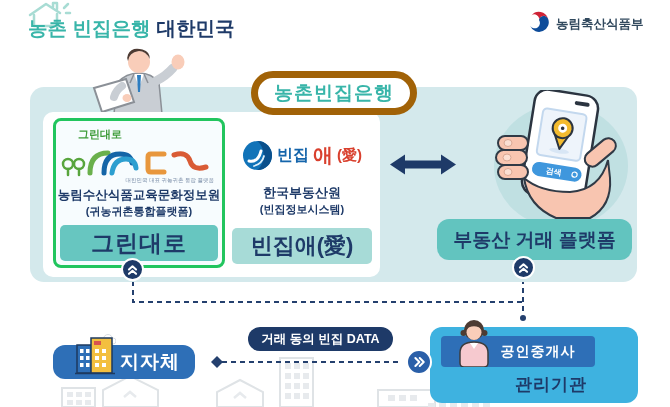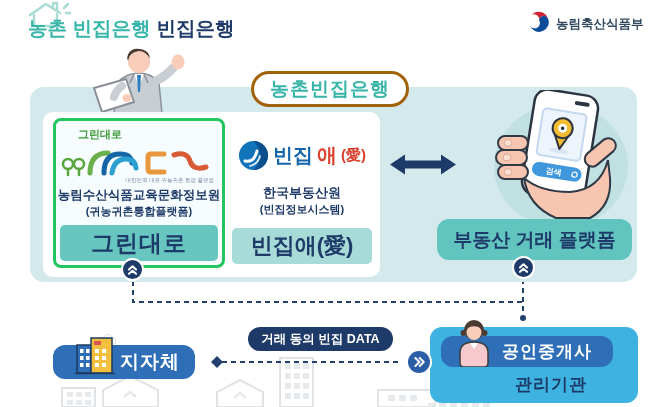--- a/index.html
+++ b/index.html
@@ -6,37 +6,37 @@
   .stage{position:relative;width:670px;height:407px;background:#fff;overflow:hidden;
          font-family:"Liberation Sans",sans-serif;}
   .abs{position:absolute;}
   
   .title{left:28px;top:15px;display:flex;gap:6px;font-size:19.5px;font-weight:800;z-index:6;white-space:nowrap;}
   .title .teal{color:#38b5a9;}
   .title .navy{color:#1e3a68;}
   .ministry{left:556px;top:16px;font-size:12.5px;font-weight:700;color:#31495e;z-index:6;white-space:nowrap;}
   
   .main-box{left:30px;top:87px;width:607px;height:195px;background:#d4e9ec;border-radius:14px;z-index:2;}
-  .badge{left:251px;top:71px;width:152px;height:30px;background:#fff;border:3px solid #a16207;
+  .badge{left:251px;top:71px;width:152px;height:30px;background:#fff;border:7px solid #a16207;
          border-radius:22px;color:#38b5a9;font-size:19px;font-weight:800;display:flex;align-items:center;
          justify-content:center;letter-spacing:1px;z-index:5;}
   .panel{left:43px;top:112px;width:337px;height:165px;background:#fff;border-radius:10px;z-index:4;}
   .green-card{left:53px;top:118px;width:172px;height:150px;background:#f7fcfe;border:3px solid #22c55e;
               border-radius:8px;z-index:5;box-sizing:border-box;}
   .gc-logoname{left:22px;top:6px;font-size:11px;font-weight:800;color:#3f9c3a;}
   .gc-caption{right:8px;top:56px;font-size:5.5px;color:#7d8fa9;}
   .org{width:100%;text-align:center;font-weight:800;color:#1e3a68;}
   .gc-org{top:66px;font-size:12.5px;}
   .gc-orgsub{top:83px;font-size:11px;font-weight:700;}
   .teal-bar{left:4px;right:4px;bottom:4px;height:36px;border-radius:5px;display:flex;align-items:center;
             justify-content:center;color:#1e3a68;font-weight:800;}
   .gc-bar{background:#67c6c0;font-size:23px;letter-spacing:1px;}
   .vacant-card{left:228px;top:118px;width:148px;height:150px;z-index:5;}
   .vc-logorow{left:0;top:22px;width:100%;display:flex;align-items:center;justify-content:center;gap:4px;}
-  .vc-blue{font-size:20px;font-weight:800;color:#1565ab;}
+  .vc-blue{font-size:16px;font-weight:800;color:#1565ab;}
   .vc-red{font-size:20px;font-weight:800;color:#d9402e;}
   .vc-hanja{font-size:15px;font-weight:800;color:#d9402e;}
   .vc-org{top:66px;font-size:13px;}
   .vc-orgsub{top:84px;font-size:11px;font-weight:700;}
   .vc-bar{background:#a7dbd7;font-size:22px;}
   
   .phone-circle{left:494px;top:104px;width:134px;height:124px;border-radius:50%;background:#c0e0e2;z-index:3;}
   .hand-phone{left:478px;top:90px;z-index:4;}
   .arrow-both{left:390px;top:151px;z-index:4;}
   .platform-pill{left:437px;top:219px;width:195px;height:41px;background:#62c4bf;border-radius:12px;
@@ -51,23 +51,23 @@
   .chevr-circle{left:406px;top:349px;width:22px;height:22px;background:#2a5fa8;border:2.5px solid #fff;
                 border-radius:50%;z-index:5;display:flex;align-items:center;justify-content:center;}
   
   .jijache{left:53px;top:345px;width:142px;height:34px;background:#2e6fb7;border-radius:12px;z-index:4;
            display:flex;align-items:center;justify-content:center;padding-left:52px;box-sizing:border-box;
            color:#fff;font-size:19px;font-weight:800;letter-spacing:1px;}
   .building-icon{left:74px;top:331px;z-index:5;}
   .data-pill{left:248px;top:327px;width:145px;height:24px;background:#1e3a68;border-radius:13px;z-index:4;
              display:flex;align-items:center;justify-content:center;color:#fff;font-size:12.5px;font-weight:800;}
   .agency-box{left:430px;top:327px;width:208px;height:76px;background:#3eb2e0;border-radius:12px;z-index:4;}
-  .agency-header{position:absolute;left:11px;top:9px;width:172px;height:31px;background:#2e6fb7;border-radius:12px;
+  .agency-header{position:absolute;left:11px;top:9px;width:154px;height:31px;background:#2e6fb7;border-radius:4px;
                  display:flex;align-items:center;justify-content:center;padding-left:40px;box-sizing:border-box;
-                 color:#fff;font-size:17px;font-weight:800;letter-spacing:1px;}
+                 color:#fff;font-size:14px;font-weight:800;letter-spacing:1px;}
   .person-icon{left:456px;top:317px;z-index:6;}
   .agency-role{position:absolute;left:0;bottom:7px;width:100%;text-align:center;padding-left:34px;
                box-sizing:border-box;color:#1e3a68;font-size:17px;font-weight:800;letter-spacing:1px;}
   .bg-buildings{left:0;top:350px;z-index:0;}
   .man{left:86px;top:42px;z-index:3;}
   .house-title{left:26px;top:0;z-index:5;}
   .emblem{left:527px;top:10px;z-index:6;}
 </style>
 </head>
 <body>
@@ -130,21 +130,21 @@
   <svg class="abs house-title" width="46" height="28" viewBox="0 0 46 28">
     <g stroke="#a8dcd4" stroke-width="2.5" fill="none" stroke-linecap="round" stroke-linejoin="round">
       <path d="M4,15 L20,4 L34,13"></path>
       <path d="M27,7 V3 H31 V9"></path>
       <path d="M8,15 V26 H31 V14"></path>
       <path d="M38,8 l4,-4 M40,13 h4"></path>
     </g>
   </svg>
   <div class="abs title">
     <span class="teal">농촌 빈집은행</span>
-    <span class="navy">빈집은행</span>
+    <span class="navy">대한민국</span>
   </div>
 
   <svg class="abs emblem" width="24" height="24" viewBox="0 0 24 24">
     <circle cx="12" cy="12" r="11" fill="#fff"></circle>
     <path d="M3.2,16 A9.6,9.6 0 0 0 21,8.4 A4.8,4.8 0 0 0 12,10 A4.8,4.8 0 0 1 3.2,16 Z" fill="#0e4c9a"></path>
     <path d="M21,8.4 A9.6,9.6 0 0 0 4.6,5.2 A4.8,4.8 0 0 1 12,10 A4.8,4.8 0 0 1 21,8.4 Z" fill="#cf2236"></path>
   </svg>
   <div class="abs ministry">농림축산식품부</div>
 
   <div class="abs main-box"></div>

